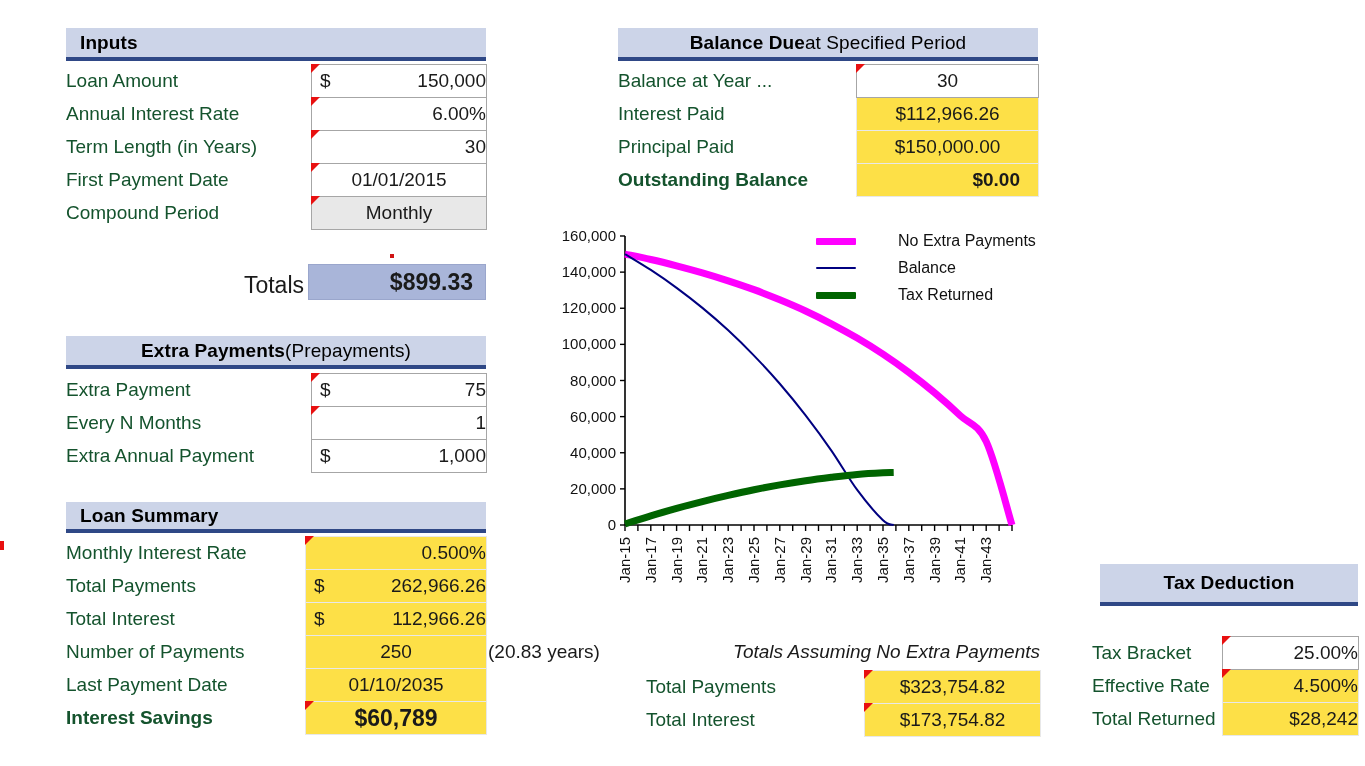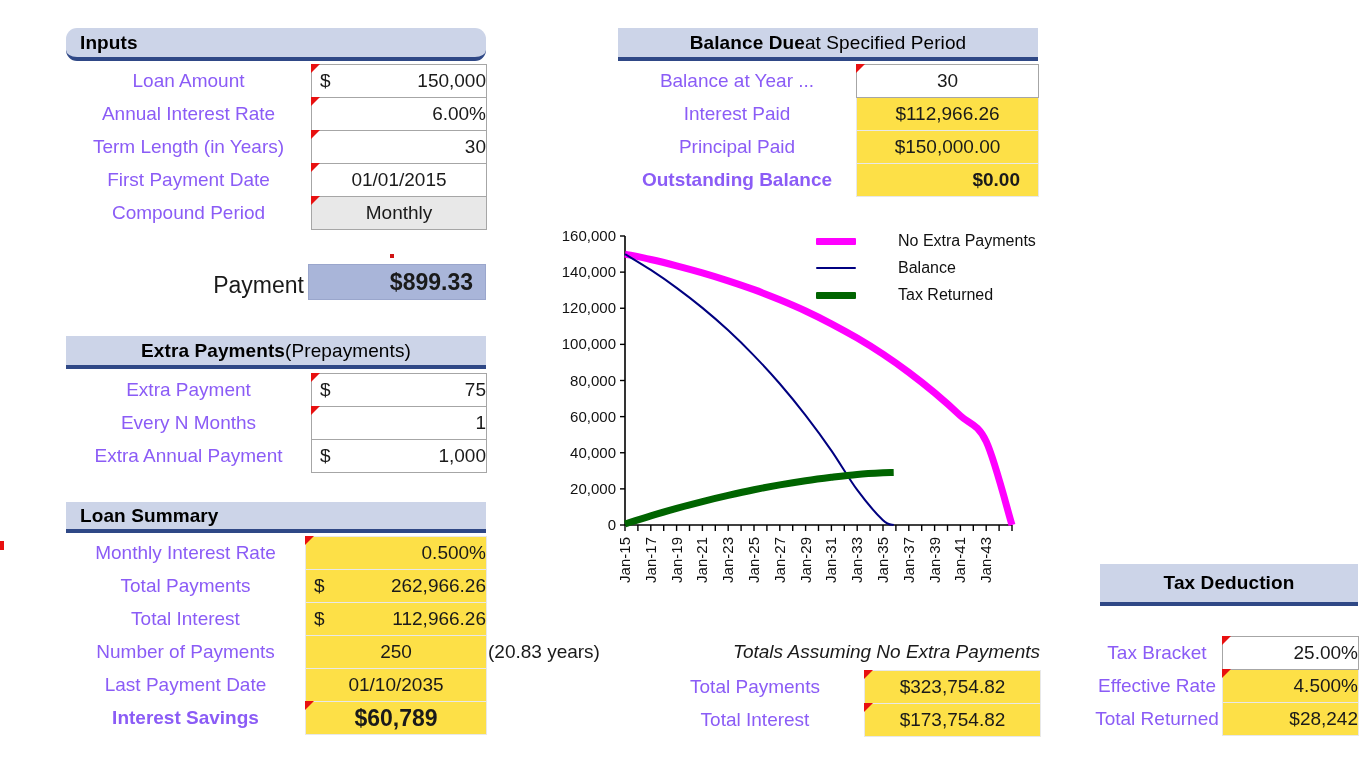--- a/index.html
+++ b/index.html
@@ -19,21 +19,21 @@
     padding-left:14px;
     font-size:19px;font-weight:bold;color:#000;
     letter-spacing:.1px;
   }
   .sec-head .sub{font-weight:normal;}
   .sec-head.center{justify-content:center;padding-left:0;}
 
   
   .rowtbl{border-collapse:collapse;table-layout:fixed;}
   .rowtbl td{padding:0;vertical-align:middle;height:33px;font-size:19px;}
-  .lbl{text-align:center;padding-right:7px;white-space:nowrap;color:#8b5cf6;}
+  .lbl{text-align:left;padding-right:7px;white-space:nowrap;color:#14532d;}
   .lbl.bold{font-weight:bold;}
   .cell{
     position:relative;box-sizing:border-box;
     border:1px solid #a6a6a6;
     background:#ffffff;
     text-align:right;padding-right:8px;
   }
   .cell.gray{background:#fde047;border-color:#e8e8e8;}
   .cell.center{text-align:center;padding-right:0;}
   .cell.bold{font-weight:bold;}
@@ -61,21 +61,21 @@
   .legend-swatch{width:40px;margin-right:7px;border-radius:1px;}
   .legend-text{font-size:16px;color:#111;white-space:nowrap;margin-left:35px;}
 
   .italic-note{font-style:italic;font-size:19px;text-align:right;white-space:nowrap;}
   .plain-note{font-size:19px;white-space:nowrap;}
   .edge-sliver{position:absolute;width:4px;height:9px;background:#e81010;}
 </style>
 </head>
 <body>
 
-<div class="abs sec-head" style="left:66px;top:28px;width:420px;height:33px;border-radius:11px;">
+<div class="abs sec-head" style="left:66px;top:28px;width:420px;height:33px;">
   <span>Inputs</span>
 </div>
 <table class="abs rowtbl" style="left:66px;top:64px;width:420px;">
   <tbody>
       <tr>
     <td class="lbl" style="width:245px;">Loan Amount</td>
     <td class="cell" style="width:175px;">
       <span class="mark"></span>
       <span class="cur">$</span>
       <span>150,000</span>
@@ -106,21 +106,21 @@
     <td class="lbl">Compound Period</td>
     <td class="cell center" style="background:#e8e8e8;">
       <span class="mark"></span>
       <span>Monthly</span>
     </td>
   </tr>
 </tbody>
   </table>
 
 <div class="abs dot" style="left:390px;top:254px;"></div>
-<div class="abs pay-label" style="left:66px;top:272px;width:238px;">Payment</div>
+<div class="abs pay-label" style="left:66px;top:272px;width:238px;">Totals</div>
 <div class="abs pay-cell" style="left:308px;top:264px;width:178px;height:36px;">
   <span>$899.33</span>
 </div>
 
 <div class="abs sec-head" style="left:66px;top:336px;width:420px;height:33px;justify-content:center;padding-left:0;">
   <span>Extra Payments</span>
     <span class="sub"> (Prepayments)</span>
 </div>
 <table class="abs rowtbl" style="left:66px;top:373px;width:420px;">
   <tbody>

